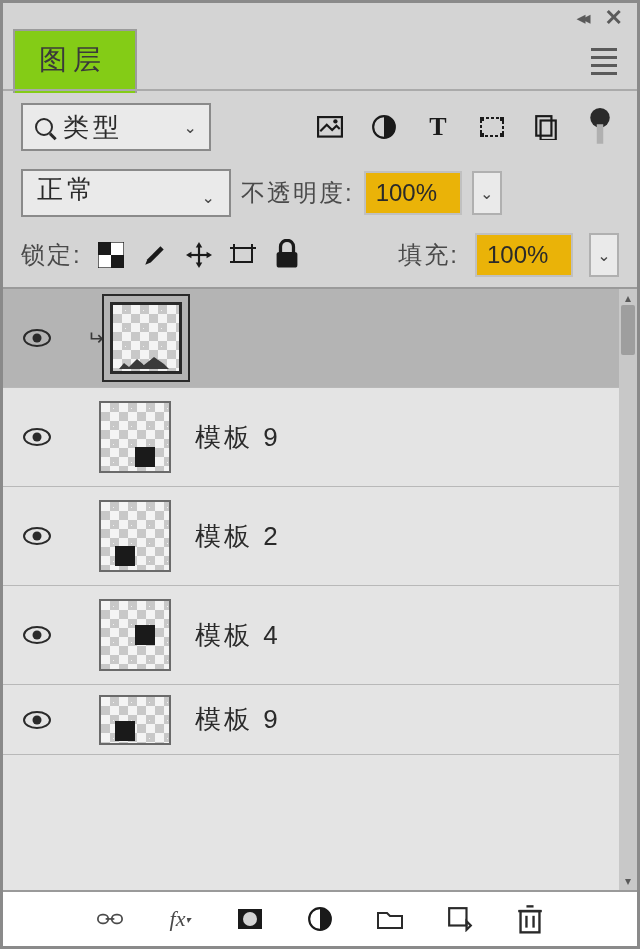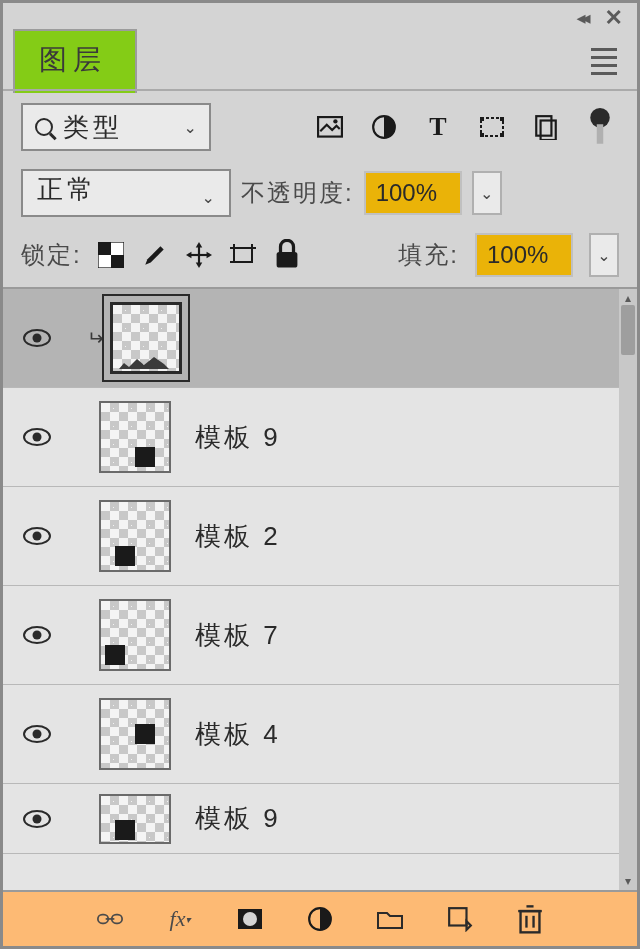--- a/index.html
+++ b/index.html
@@ -41,21 +41,21 @@
       linear-gradient(-45deg,transparent 75%,#c8c8c8 75%);
       background-size: 18px 18px;
       background-position: 0 0,0 9px,9px -9px,-9px 0;
       background-color: #f4f4f4;
       position: relative;
     }
     .thumb.selected-frame { border: 3px solid #2a2a2a; outline: 2px solid #2a2a2a; outline-offset: 6px; }
     .black-sq { position: absolute; width: 20px; height: 20px; background: #1a1a1a; }
     .layer-name { margin-left: 24px; font-size: 26px; color: #2a2a2a; letter-spacing: 3px; }
     .layer-name.underline { }
-    .bottom-bar { display: flex; align-items: center; justify-content: center; gap: 44px; padding: 12px 18px; border-top: 2px solid #9a9a9a; height: 56px; background: #fdba74; }
+    .bottom-bar { display: flex; align-items: center; justify-content: center; gap: 44px; padding: 12px 18px; border-top: 2px solid #9a9a9a; height: 56px; background: #ffffff; }
     .fx-text { font-style: italic; font-size: 22px; color: #4a4a4a; font-family: serif; }
     .scroll { position: absolute; right: 0; top: 0; width: 18px; height: 100%; background: #c8c8c8; }
     .scroll-thumb { background: #9e9e9e; position: absolute; right: 2px; top: 16px; width: 14px; height: 50px; border-radius: 2px; }
     .scroll-arr { position: absolute; width: 100%; text-align: center; font-size: 12px; color: #5a5a5a; }
   </style>
 </head>
 <body>
 
 <div class="panel">
 
@@ -230,34 +230,20 @@
           </svg>
         </div>
       <div class="thumb-area">
           <div class="thumb">
             <div class="black-sq" style="bottom:4px;left:14px;"></div>
           </div>
         </div>
       <span class="layer-name">模板 2</span>
     </div>
 
-    <div class="layer-item">
-      <div class="eye">
-          <svg viewBox="0 0 30 20">
-            <ellipse cx="15" cy="10" rx="13" ry="8" fill="none" stroke="#2a2a2a" stroke-width="2"></ellipse>
-            <circle cx="15" cy="10" r="4.5" fill="#2a2a2a"></circle>
-          </svg>
-        </div>
-      <div class="thumb-area">
-          <div class="thumb">
-            <div class="black-sq" style="bottom:4px;left:4px;"></div>
-          </div>
-        </div>
-      <span class="layer-name">模板 7</span>
-    </div>
 
     <div class="layer-item">
       <div class="eye">
           <svg viewBox="0 0 30 20">
             <ellipse cx="15" cy="10" rx="13" ry="8" fill="none" stroke="#2a2a2a" stroke-width="2"></ellipse>
             <circle cx="15" cy="10" r="4.5" fill="#2a2a2a"></circle>
           </svg>
         </div>
       <div class="thumb-area">
           <div class="thumb">

